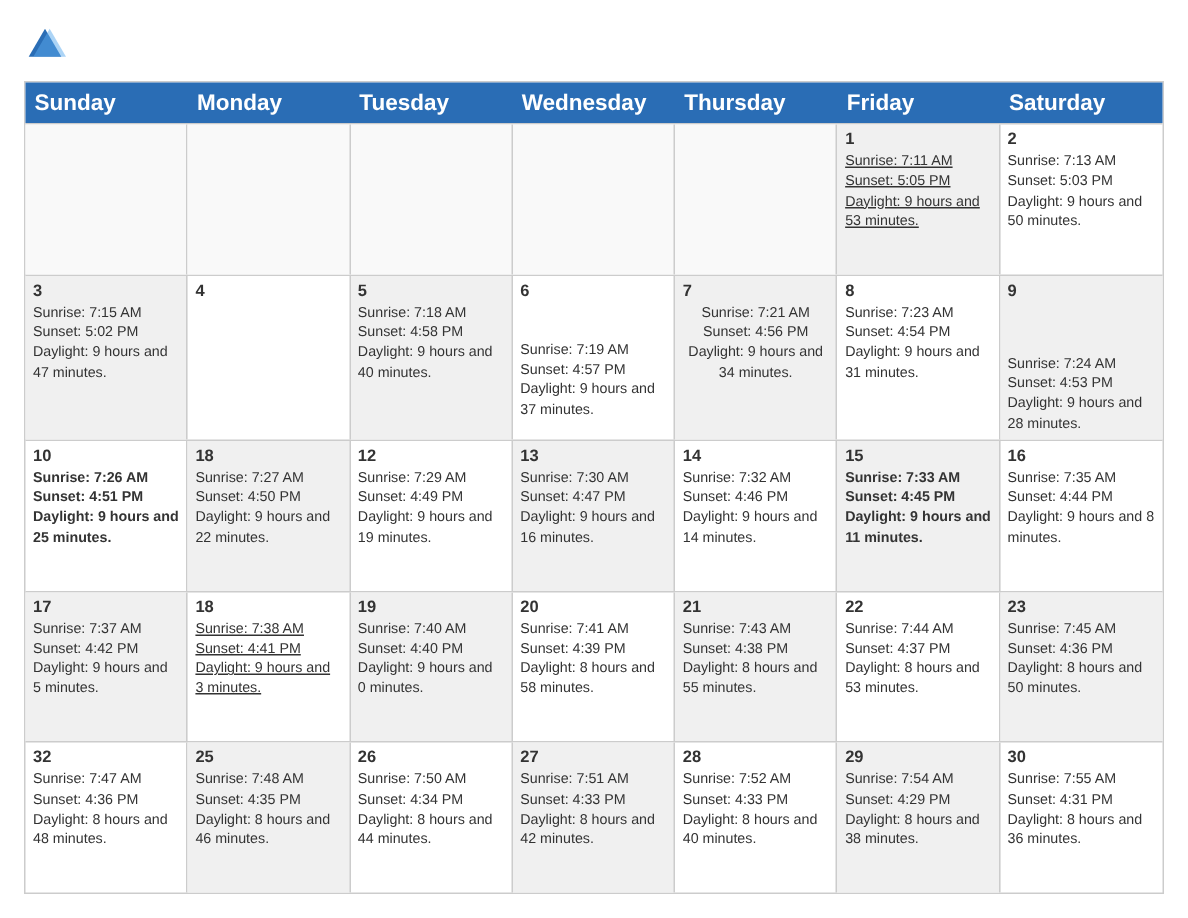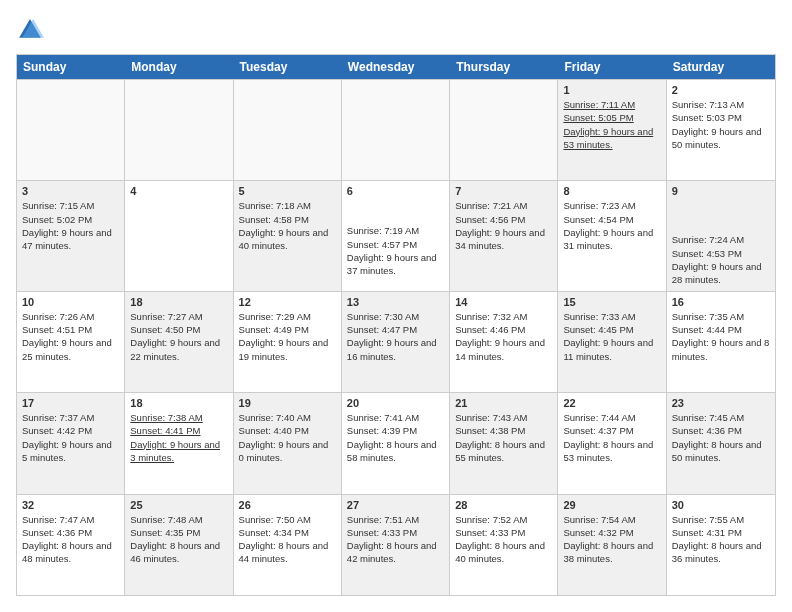--- a/index.html
+++ b/index.html
@@ -57,21 +57,21 @@
       flex-direction: column;
       border: 1px solid #ccc;
     }
     .cal-header {
       display: grid;
       grid-template-columns: repeat(7, 1fr);
       background: #2a6db5;
     }
     .cal-header-cell {
       color: #fff;
-      font-size: 12px;
+      font-size: 15px;
       font-weight: bold;
       padding: 5px 6px;
       text-align: left;
     }
     .cal-body {
       flex: 1;
       display: flex;
       flex-direction: column;
     }
     .cal-row {
@@ -171,41 +171,41 @@
 Daylight: 9 hours and 40 minutes.</div>
           </div>
           <div class="cal-cell">
             <span class="day-num">6</span>
             <div class="day-info" style="white-space: pre-line; margin-top: 27px;">Sunrise: 7:19 AM
 Sunset: 4:57 PM
 Daylight: 9 hours and 37 minutes.</div>
           </div>
           <div class="cal-cell shaded">
             <span class="day-num">7</span>
-            <div class="day-info" style="white-space: pre-line;">Sunrise: 7:21 AM
+            <div class="day-info" style="white-space: pre-line; text-align: center;">Sunrise: 7:21 AM
 Sunset: 4:56 PM
 Daylight: 9 hours and 34 minutes.</div>
           </div>
           <div class="cal-cell">
             <span class="day-num">8</span>
             <div class="day-info" style="white-space: pre-line;">Sunrise: 7:23 AM
 Sunset: 4:54 PM
 Daylight: 9 hours and 31 minutes.</div>
           </div>
           <div class="cal-cell shaded">
             <span class="day-num">9</span>
             <div class="day-info" style="white-space: pre-line; margin-top: 36px;">Sunrise: 7:24 AM
 Sunset: 4:53 PM
 Daylight: 9 hours and 28 minutes.</div>
           </div>
         </div>
         <div class="cal-row">
           <div class="cal-cell">
             <span class="day-num">10</span>
-            <div class="day-info" style="white-space: pre-line;">Sunrise: 7:26 AM
+            <div class="day-info" style="white-space: pre-line; font-weight: bold;">Sunrise: 7:26 AM
 Sunset: 4:51 PM
 Daylight: 9 hours and 25 minutes.</div>
           </div>
           <div class="cal-cell shaded">
             <span class="day-num">18</span>
             <div class="day-info" style="white-space: pre-line;">Sunrise: 7:27 AM
 Sunset: 4:50 PM
 Daylight: 9 hours and 22 minutes.</div>
           </div>
           <div class="cal-cell">
@@ -221,21 +221,21 @@
 Daylight: 9 hours and 16 minutes.</div>
           </div>
           <div class="cal-cell">
             <span class="day-num">14</span>
             <div class="day-info" style="white-space: pre-line;">Sunrise: 7:32 AM
 Sunset: 4:46 PM
 Daylight: 9 hours and 14 minutes.</div>
           </div>
           <div class="cal-cell shaded">
             <span class="day-num">15</span>
-            <div class="day-info" style="white-space: pre-line;">Sunrise: 7:33 AM
+            <div class="day-info" style="white-space: pre-line; font-weight: bold;">Sunrise: 7:33 AM
 Sunset: 4:45 PM
 Daylight: 9 hours and 11 minutes.</div>
           </div>
           <div class="cal-cell">
             <span class="day-num">16</span>
             <div class="day-info" style="white-space: pre-line;">Sunrise: 7:35 AM
 Sunset: 4:44 PM
 Daylight: 9 hours and 8 minutes.</div>
           </div>
         </div>
@@ -310,21 +310,21 @@
           </div>
           <div class="cal-cell">
             <span class="day-num">28</span>
             <div class="day-info" style="white-space: pre-line;">Sunrise: 7:52 AM
 Sunset: 4:33 PM
 Daylight: 8 hours and 40 minutes.</div>
           </div>
           <div class="cal-cell shaded">
             <span class="day-num">29</span>
             <div class="day-info" style="white-space: pre-line;">Sunrise: 7:54 AM
-Sunset: 4:32 PM
+Sunset: 4:29 PM
 Daylight: 8 hours and 38 minutes.</div>
           </div>
           <div class="cal-cell">
             <span class="day-num">30</span>
             <div class="day-info" style="white-space: pre-line;">Sunrise: 7:55 AM
 Sunset: 4:31 PM
 Daylight: 8 hours and 36 minutes.</div>
           </div>
         </div>
       </div>

